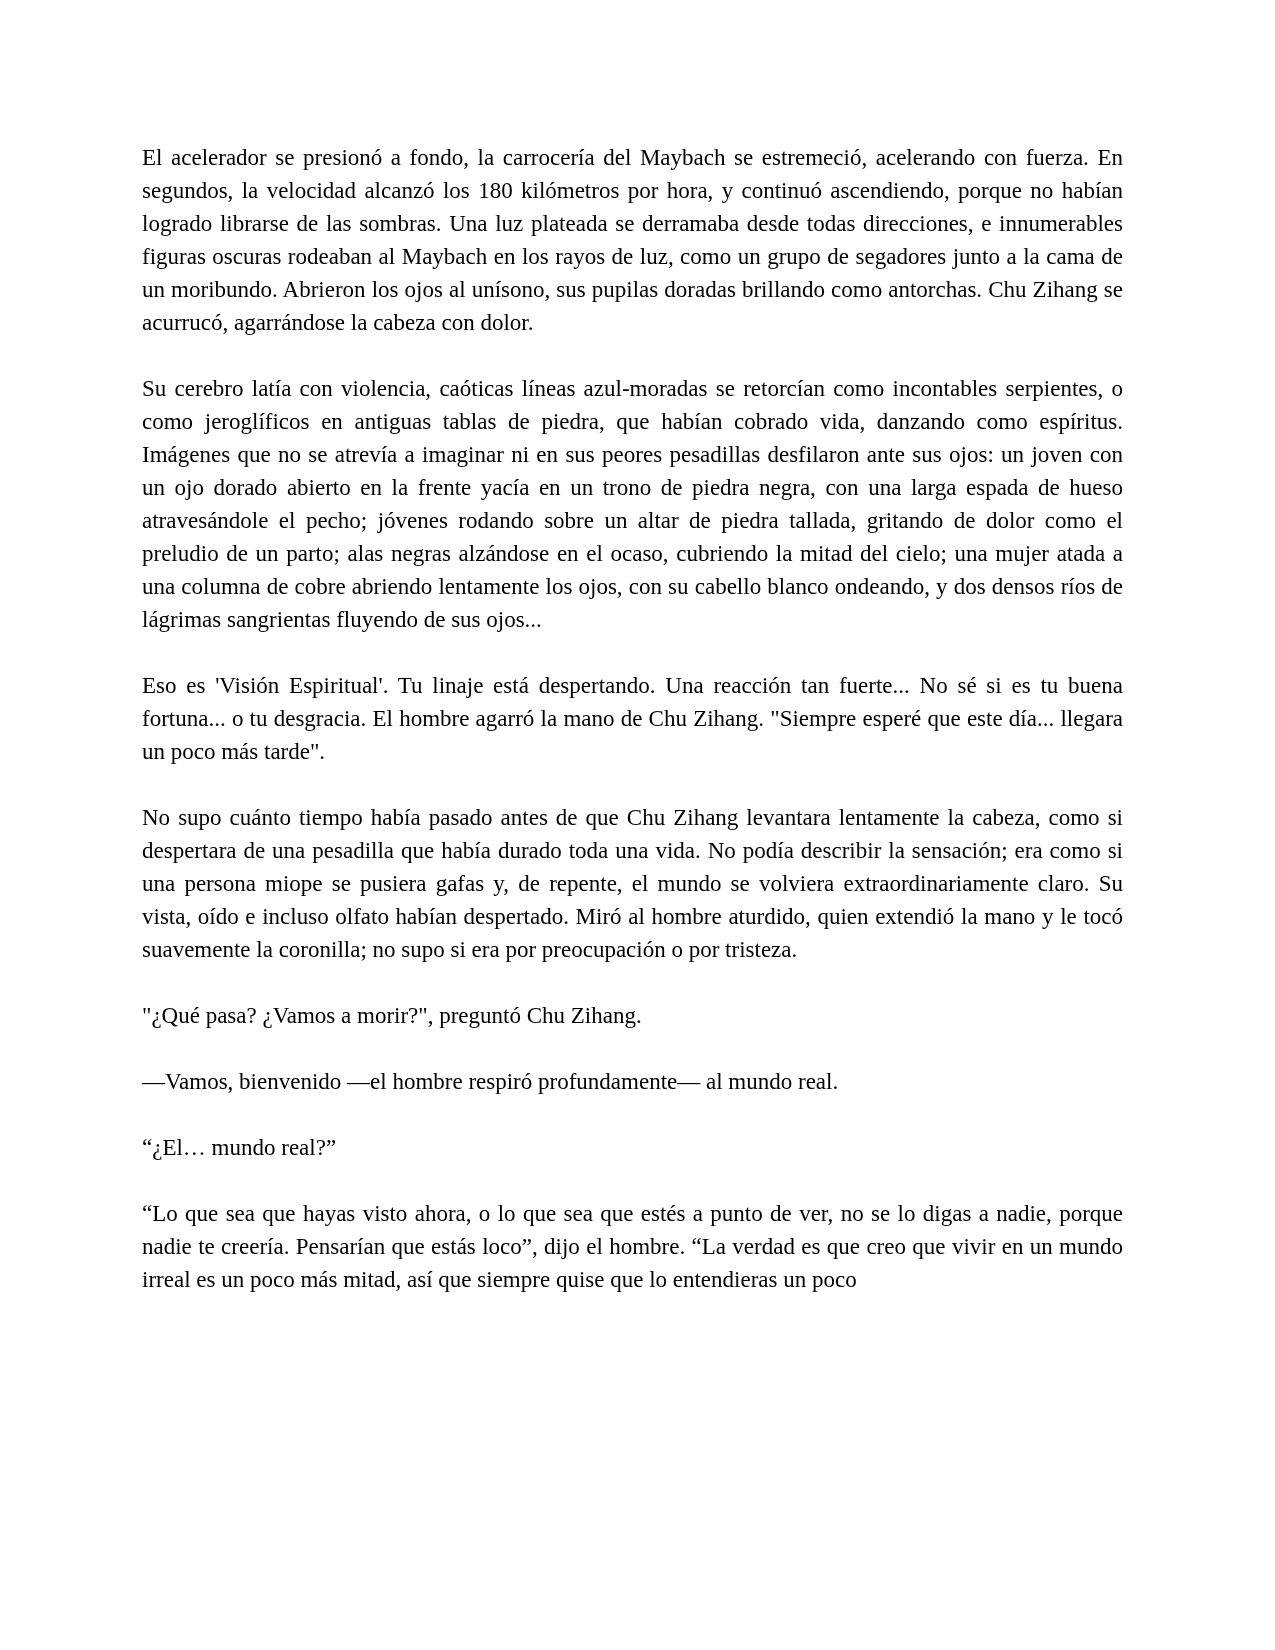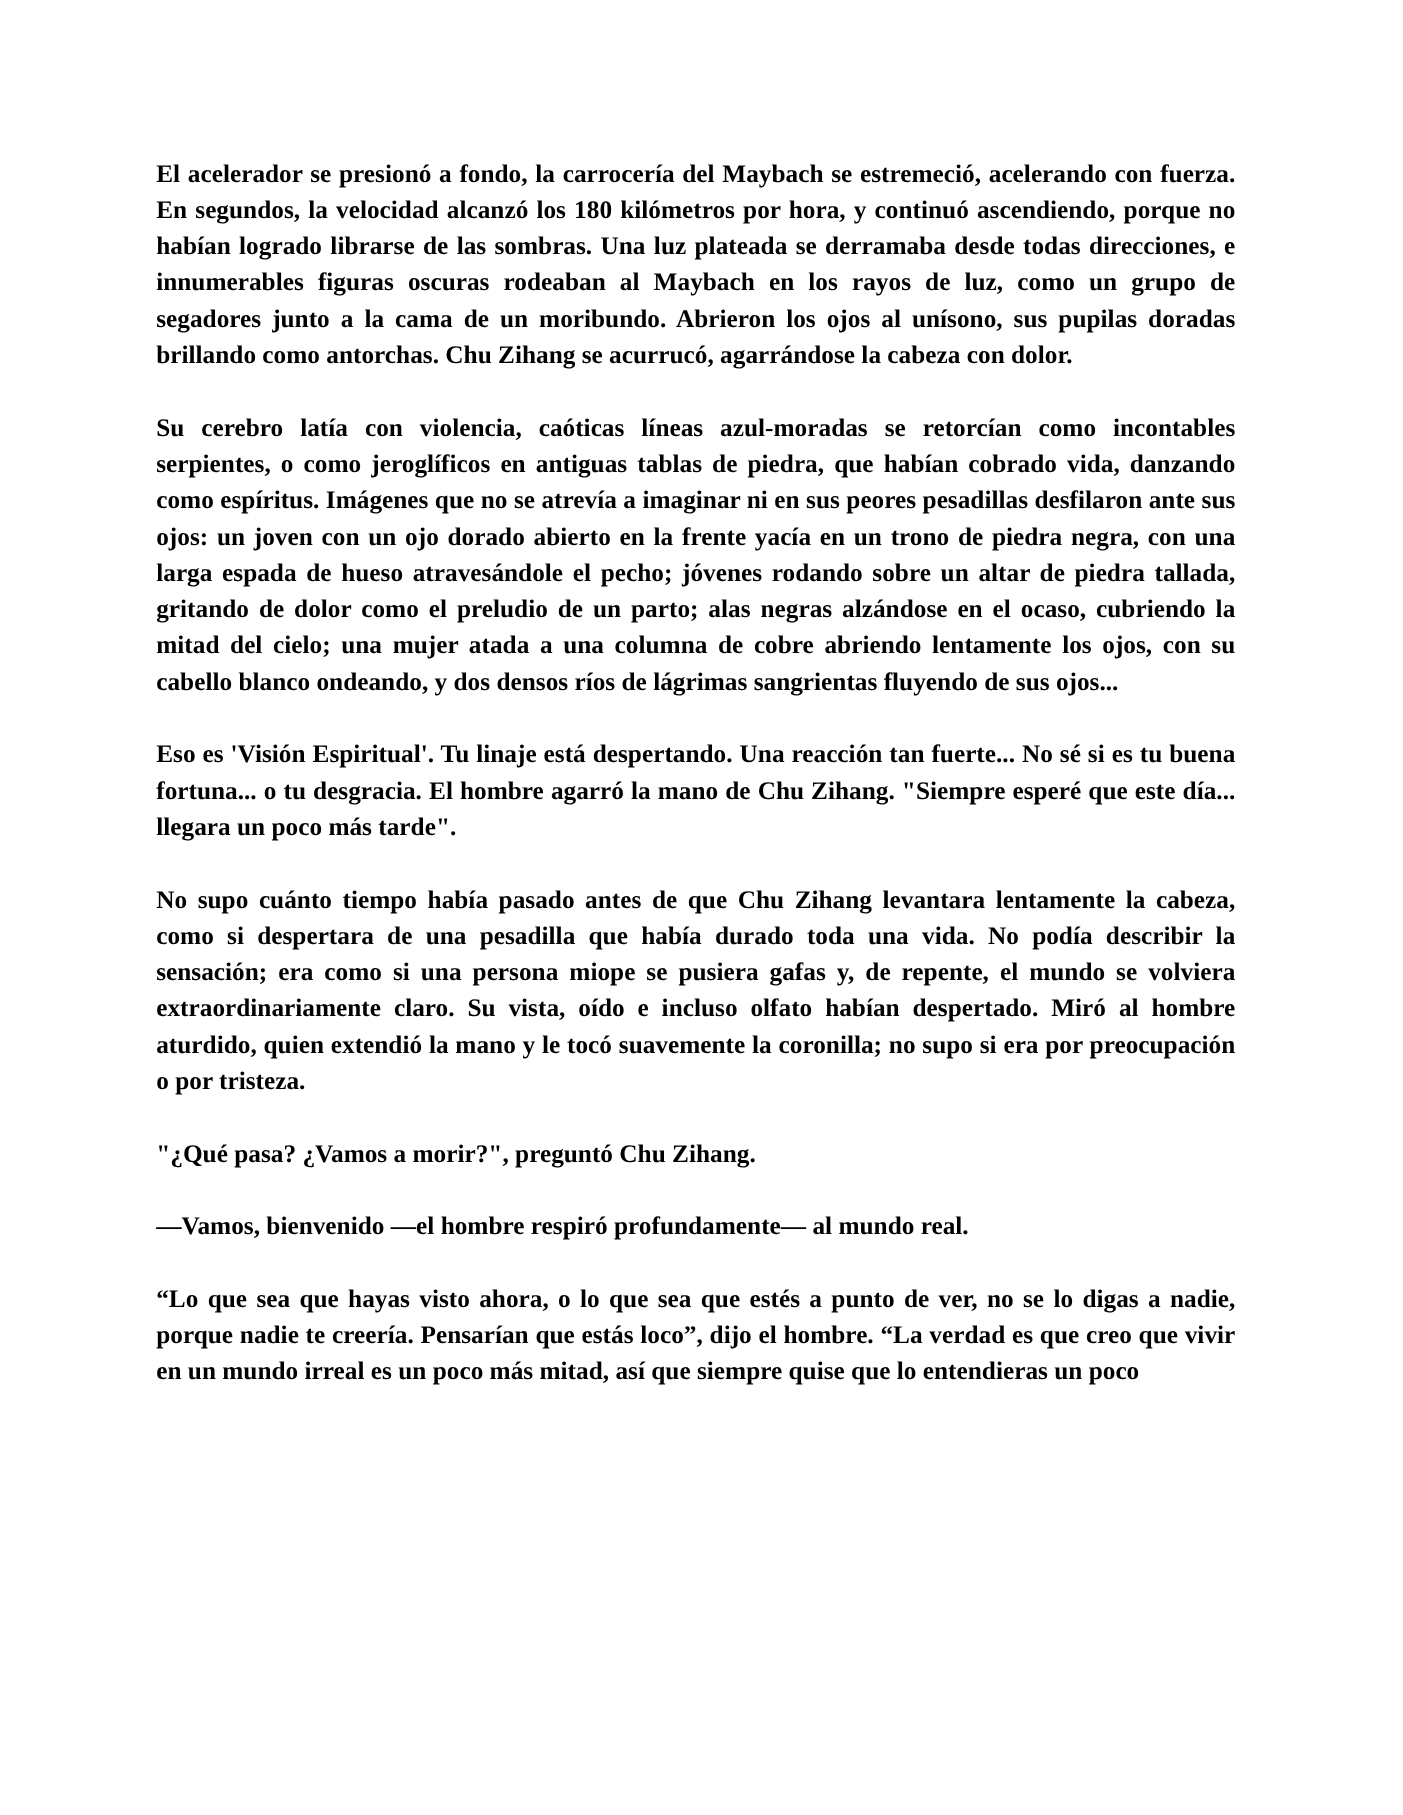--- a/index.html
+++ b/index.html
@@ -8,21 +8,20 @@
     background: #ffffff;
   }
   .page {
     position: relative;
     width: 1275px;
     height: 1430px;
     background: #ffffff;
     color: #000000;
     overflow: hidden;
     font-family: "Liberation Serif", "DejaVu Serif", serif;
-    font-weight: bold;
   }
   .text-block {
     position: absolute;
     left: 142px;
     top: 141px;
     width: 981px;
     font-size: 23px;
     line-height: 33px;
     text-align: justify;
     text-justify: inter-word;
@@ -45,16 +44,17 @@
 <body>
 
 <div class="page">
   <div class="text-block">
     <p>El acelerador se presionó a fondo, la carrocería del Maybach se estremeció, acelerando con fuerza. En segundos, la velocidad alcanzó los 180 kilómetros por hora, y continuó ascendiendo, porque no habían logrado librarse de las sombras. Una luz plateada se derramaba desde todas direcciones, e innumerables figuras oscuras rodeaban al Maybach en los rayos de luz, como un grupo de segadores junto a la cama de un moribundo. Abrieron los ojos al unísono, sus pupilas doradas brillando como antorchas. Chu Zihang se acurrucó, agarrándose la cabeza con dolor.</p>
     <p>Su cerebro latía con violencia, caóticas líneas azul-moradas se retorcían como incontables serpientes, o como jeroglíficos en antiguas tablas de piedra, que habían cobrado vida, danzando como espíritus. Imágenes que no se atrevía a imaginar ni en sus peores pesadillas desfilaron ante sus ojos: un joven con un ojo dorado abierto en la frente yacía en un trono de piedra negra, con una larga espada de hueso atravesándole el pecho; jóvenes rodando sobre un altar de piedra tallada, gritando de dolor como el preludio de un parto; alas negras alzándose en el ocaso, cubriendo la mitad del cielo; una mujer atada a una columna de cobre abriendo lentamente los ojos, con su cabello blanco ondeando, y dos densos ríos de lágrimas sangrientas fluyendo de sus ojos...</p>
     <p>Eso es 'Visión Espiritual'. Tu linaje está despertando. Una reacción tan fuerte... No sé si es tu buena fortuna... o tu desgracia. El hombre agarró la mano de Chu Zihang. "Siempre esperé que este día... llegara un poco más tarde".</p>
     <p>No supo cuánto tiempo había pasado antes de que Chu Zihang levantara lentamente la cabeza, como si despertara de una pesadilla que había durado toda una vida. No podía describir la sensación; era como si una persona miope se pusiera gafas y, de repente, el mundo se volviera extraordinariamente claro. Su vista, oído e incluso olfato habían despertado. Miró al hombre aturdido, quien extendió la mano y le tocó suavemente la coronilla; no supo si era por preocupación o por tristeza.</p>
     <p>"¿Qué pasa? ¿Vamos a morir?", preguntó Chu Zihang.</p>
     <p>—Vamos, bienvenido —el hombre respiró profundamente— al mundo real.</p>
+    <p>“¿El… mundo real?”</p>
     <p>“Lo que sea que hayas visto ahora, o lo que sea que estés a punto de ver, no se lo digas a nadie, porque nadie te creería. Pensarían que estás loco”, dijo el hombre. “La verdad es que creo que vivir en un mundo irreal es un poco más mitad, así que siempre quise que lo entendieras un poco</p>
   </div>
   <div class="page-number">19</div>
 </div>
 
 </body></html>

